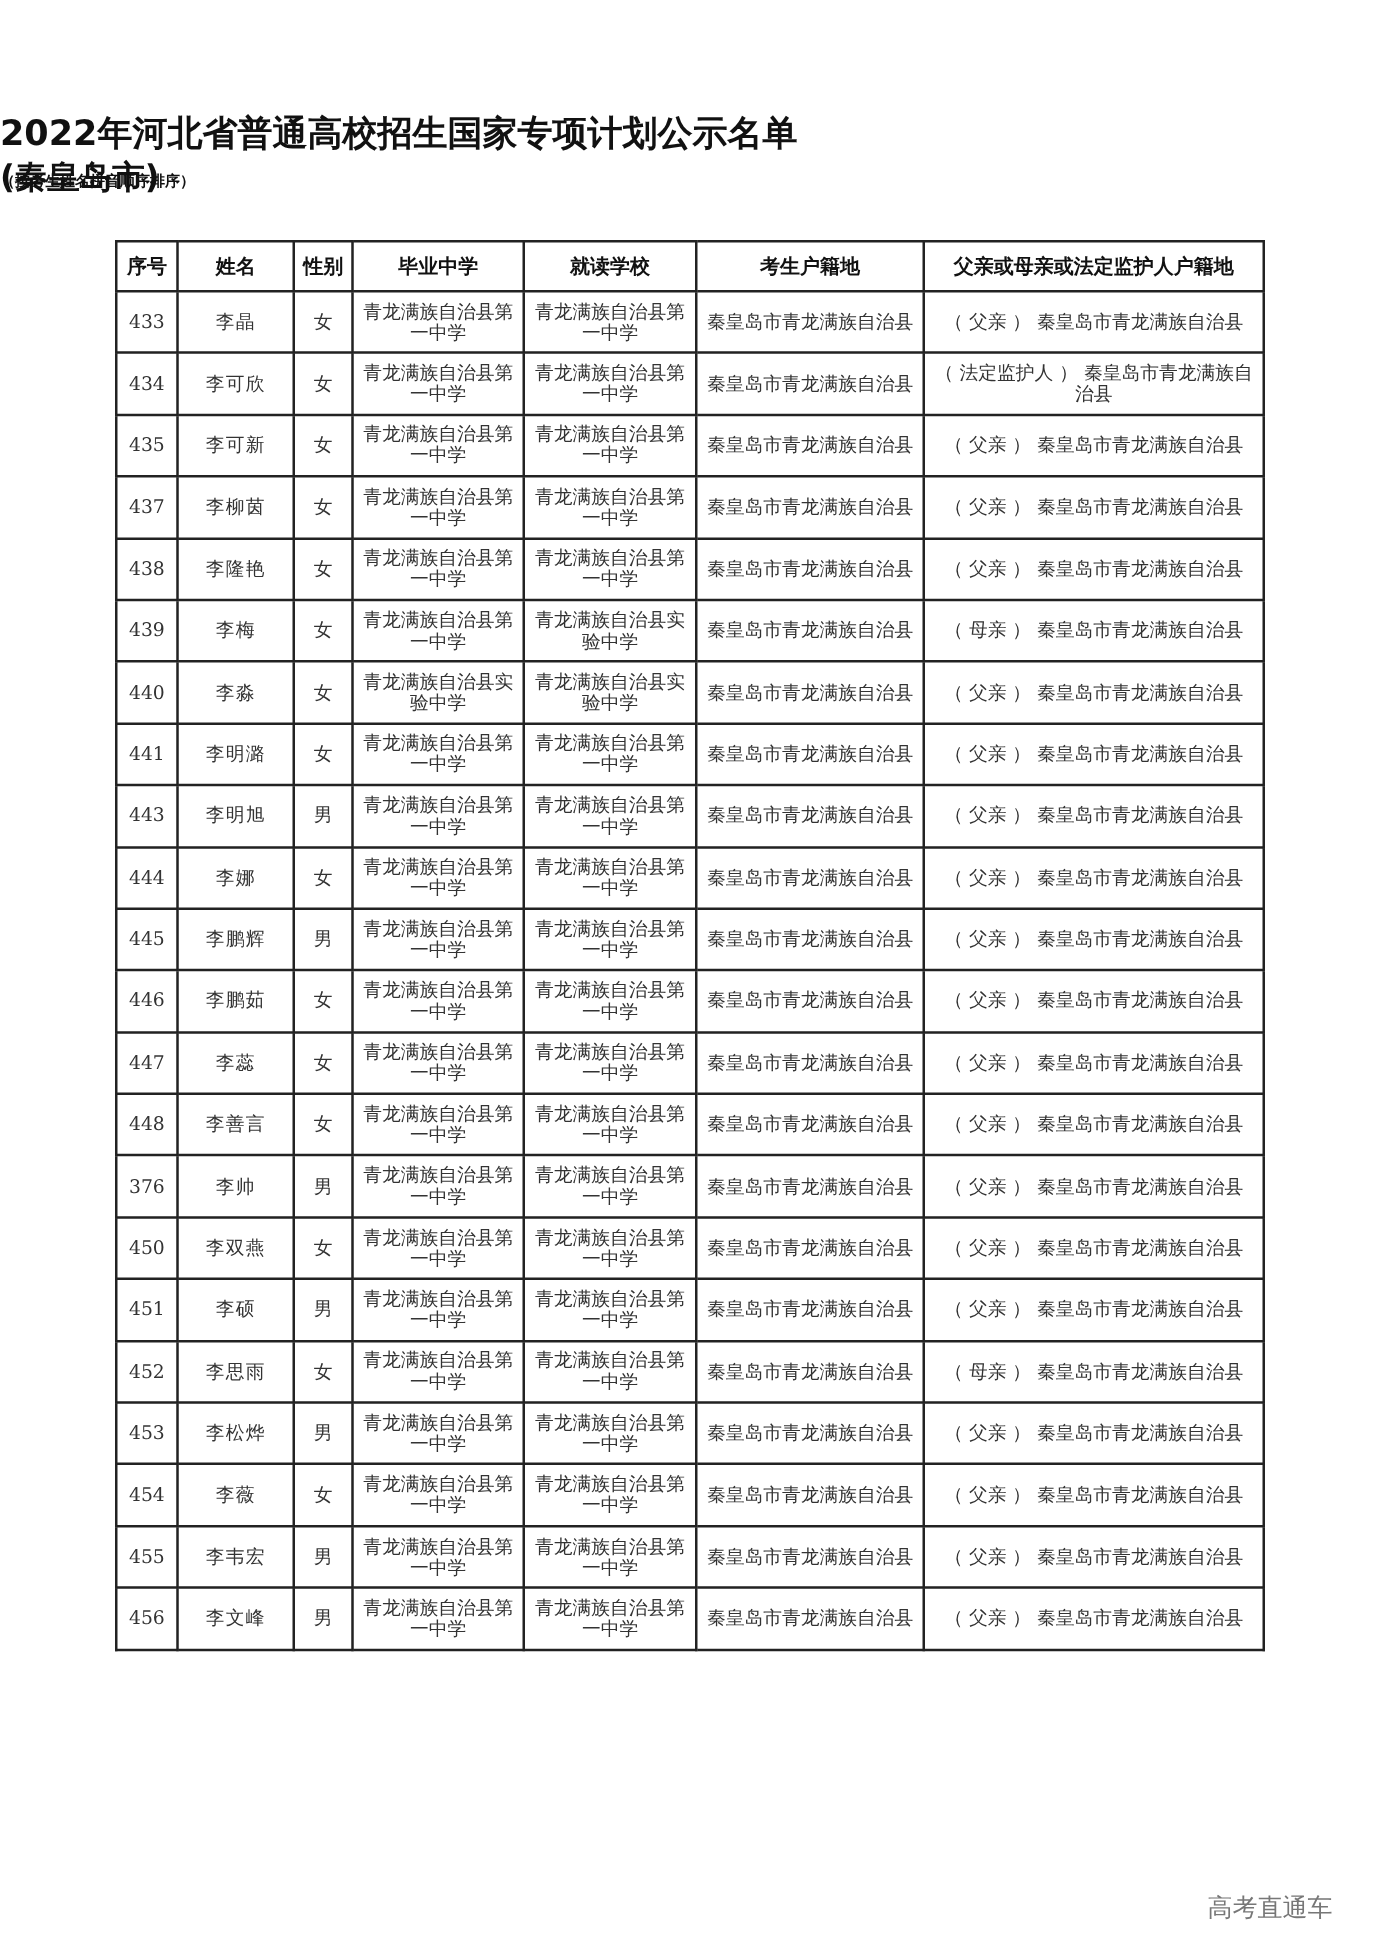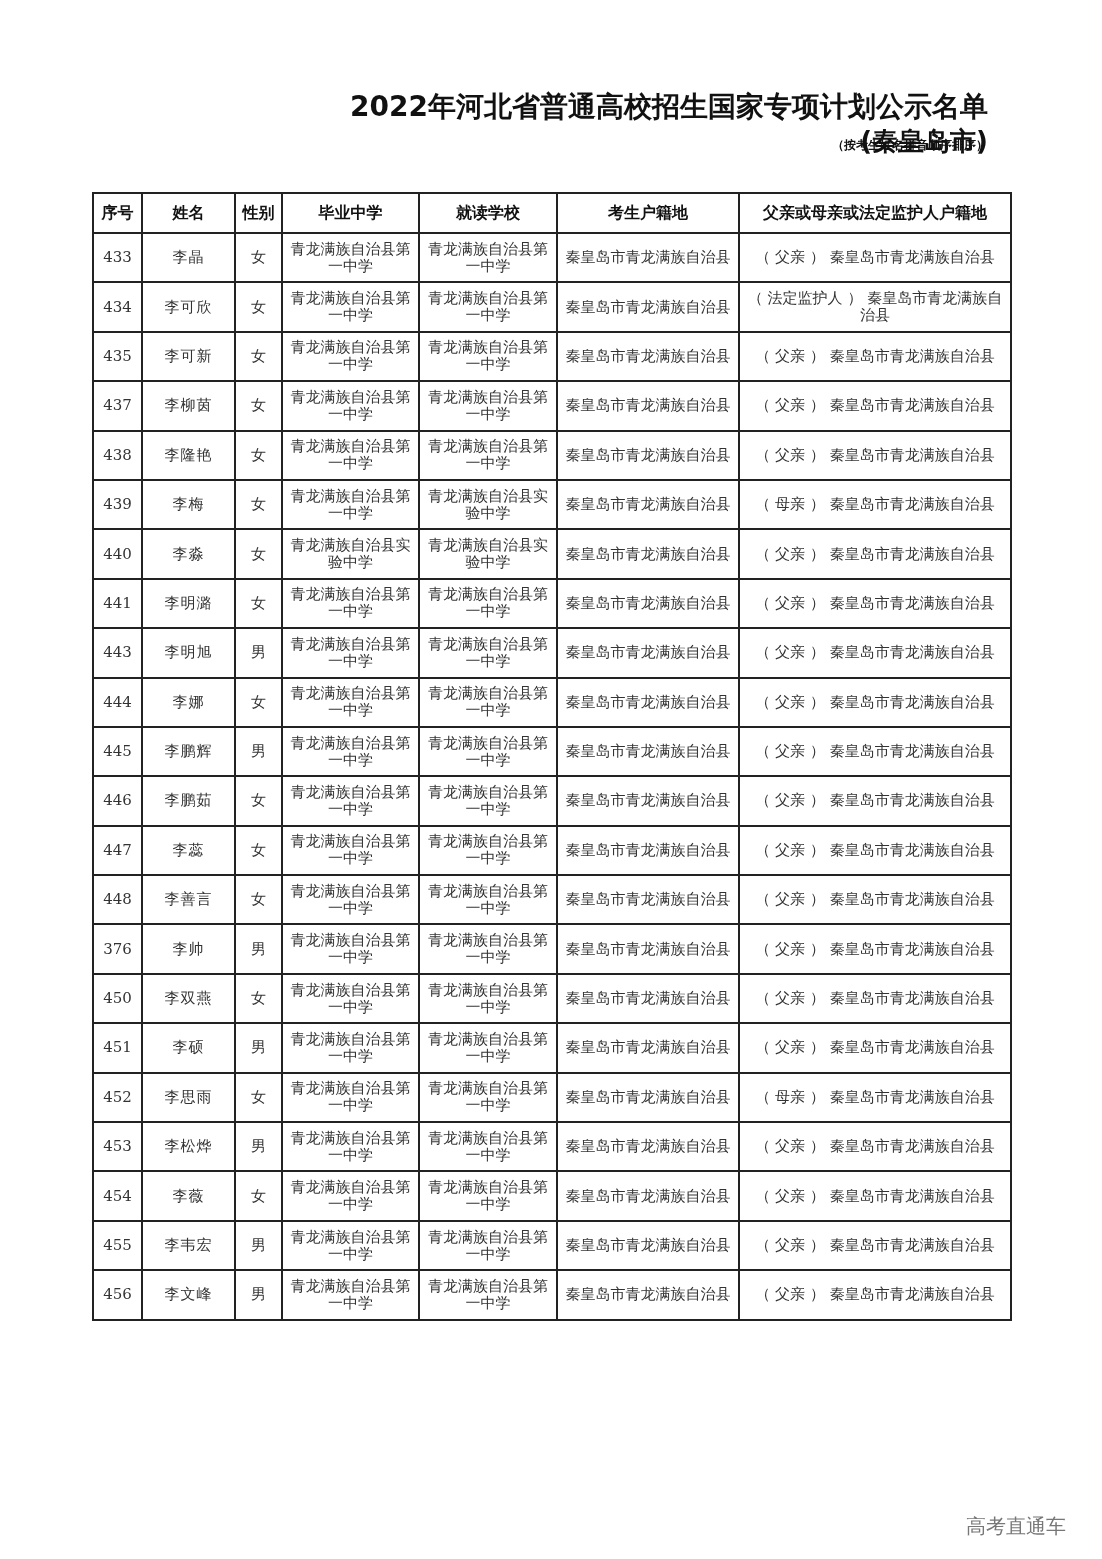--- a/index.html
+++ b/index.html
@@ -1,18 +1,18 @@
 <!DOCTYPE html>
 <html><head>
 <meta charset="utf-8">
 <style>
   html, body { margin: 0; padding: 0; background: #ffffff; }
   body { width: 1102px; height: 1559px; position: relative; overflow: hidden;
          font-family: "DejaVu Serif", "Liberation Serif", serif; color: #222; }
-  .title { position: absolute; left: 0; width: 988px; text-align: right;
+  .title { position: absolute; left: 0; width: 988px; text-align: left;
            font-family: "DejaVu Sans", "Liberation Sans", sans-serif; font-weight: bold; color: #111; }
   #t1 { top: 88px; font-size: 28px; letter-spacing: 0px; }
   #t2 { top: 124px; font-size: 26px; }
   #t3 { top: 137px; font-size: 12px; }
   table.roster { position: absolute; left: 92px; top: 192px; border-collapse: collapse;
                  table-layout: fixed; width: 918px; }
   table.roster th, table.roster td { border: 2px solid #222; text-align: center; vertical-align: middle;
                  padding: 0 4px; overflow: hidden; }
   table.roster th { height: 38px; font-family: "DejaVu Sans", "Liberation Sans", sans-serif;
                  font-weight: bold; font-size: 16px; color: #111; }

